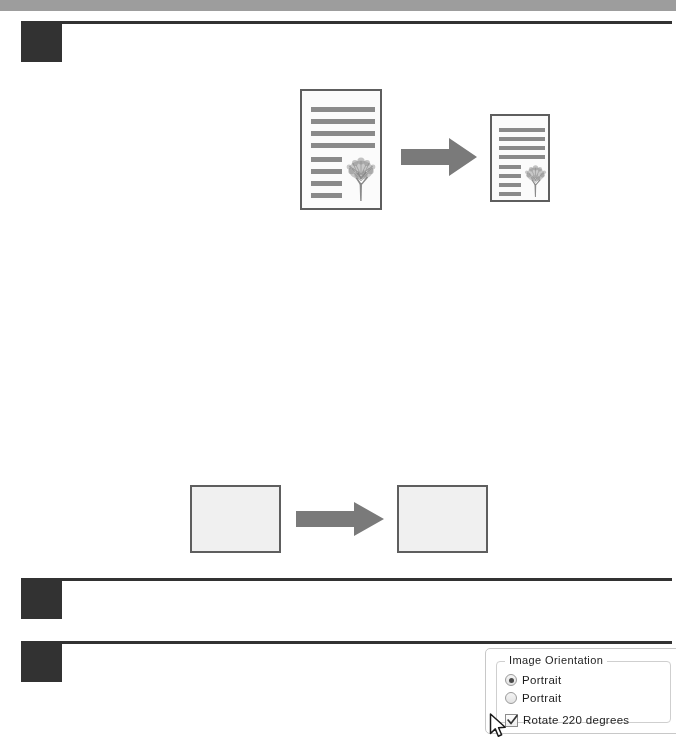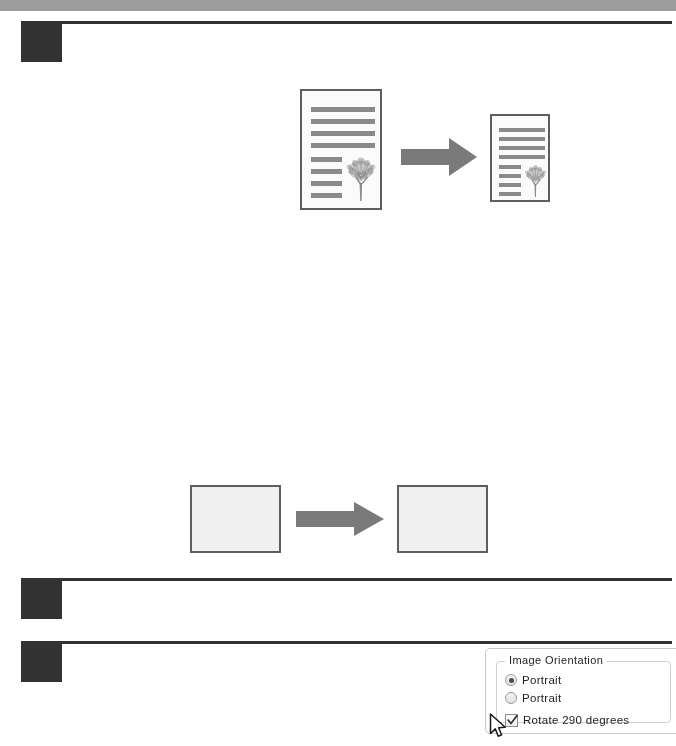--- a/index.html
+++ b/index.html
@@ -303,21 +303,21 @@
         <span class="radio"></span>
         <span class="opt-label">Portrait</span>
       </div>
 
       <div class="opt-row" style="top:52px;">
         <span class="checkbox checked">
           <svg viewBox="0 0 11 11" xmlns="http://www.w3.org/2000/svg">
             <path d="M1.2 5.2 L4.0 8.4 L9.8 0.8" stroke="#333333" stroke-width="1.7" fill="none" stroke-linecap="square"></path>
           </svg>
         </span>
-        <span class="opt-label">Rotate 290 degrees</span>
+        <span class="opt-label">Rotate 220 degrees</span>
       </div>
     </div>
   </div>
 
   <div class="cursor" style="left:489px; top:713px;">
     <svg viewBox="0 0 20 27" xmlns="http://www.w3.org/2000/svg">
       <path d="M1.5 1 L1.5 20.5 L6.3 15.9 L9.3 23.2 L12.6 21.8 L9.6 14.7 L16.2 14.3 Z" fill="#ffffff" stroke="#1a1a1a" stroke-width="1.5" stroke-linejoin="round"></path>
     </svg>
   </div>
 

